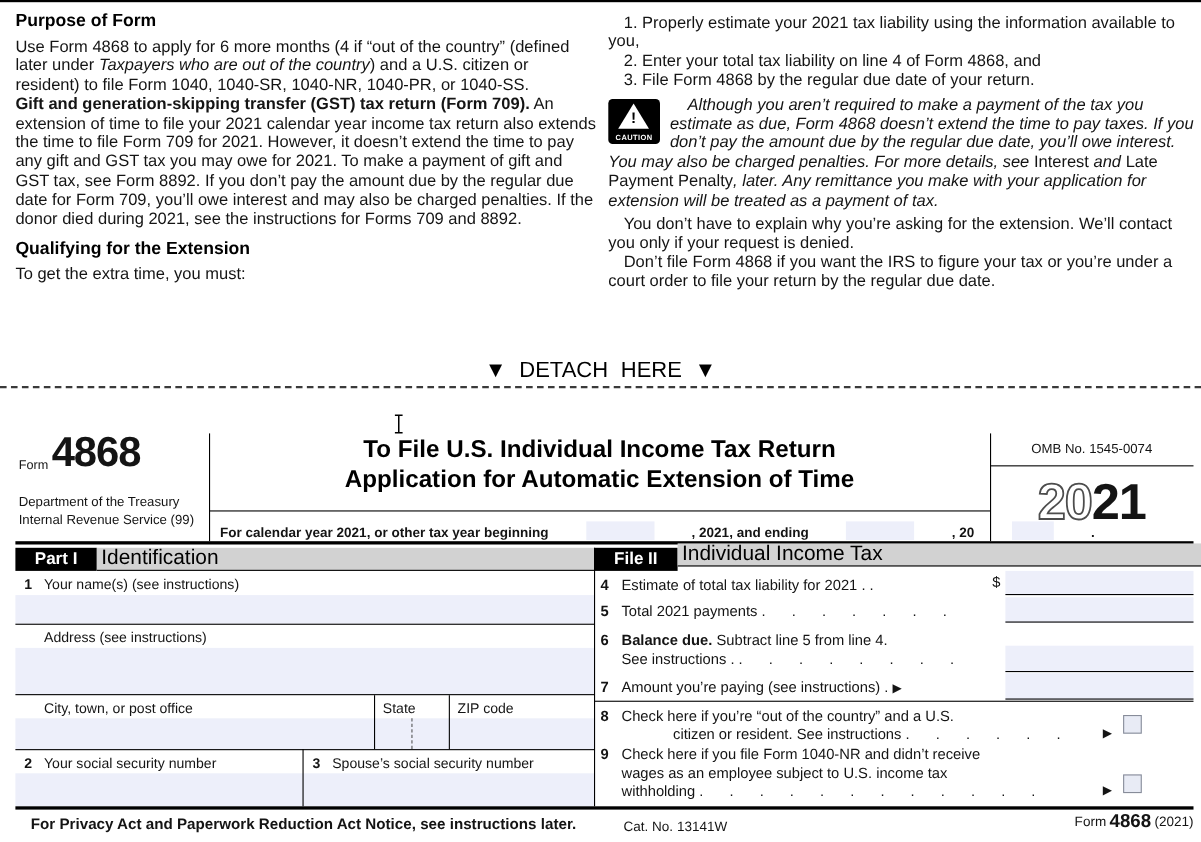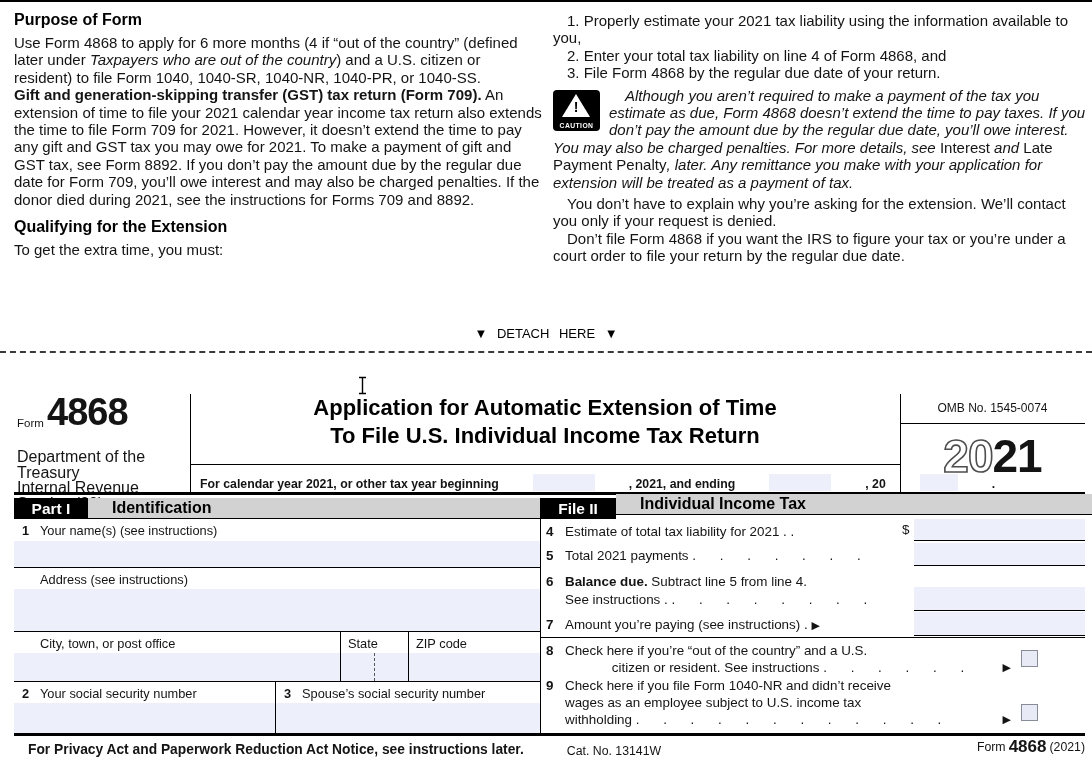--- a/index.html
+++ b/index.html
@@ -21,43 +21,43 @@
   .caution-icon{float:left;width:47px;height:41px;background:#000;border-radius:4px;
                 position:relative;margin:3px 9px 2px 0;}
   .caution-icon .tri{position:absolute;left:9px;top:4px;width:0;height:0;
        border-left:14px solid transparent;border-right:14px solid transparent;
        border-bottom:23px solid #fff;}
   .caution-icon .bang{position:absolute;left:0;top:9px;width:46px;text-align:center;
        font-size:14px;font-weight:bold;color:#000;}
   .caution-icon .cap{position:absolute;left:0;bottom:2px;width:47px;text-align:center;
        color:#fff;font-size:6.8px;font-weight:bold;letter-spacing:.4px;}
   
-  .detach{left:0;top:326px;width:1092px;text-align:center;font-size:13px;
+  .detach{left:0;top:326px;width:1092px;text-align:center;font-size:20px;
           word-spacing:6px;color:#000;}
   .dash-rule{left:0;top:351px;width:1092px;border-top:2px dashed #3a3a3a;height:0;}
   
   .form{left:14px;top:388px;width:1071px;height:372px;font-size:13.4px;}
   .hline{background:#000;height:1px;}
   .vline{background:#000;width:1px;}
   .thick{background:#000;height:2.5px;}
   .field{background:#edeffa;}
   .fld-money{background:#edeffa;border-bottom:1.2px solid #000;}
   .form-word{font-size:11.5px;}
   .form-num{font-size:38px;font-weight:bold;letter-spacing:-1px;line-height:40px;}
-  .dept{font-size:16px;line-height:15.5px;}
+  .dept{font-size:12px;line-height:15.5px;}
   .title{width:710px;text-align:center;font-size:22px;font-weight:bold;line-height:28px;color:#000;}
   .cal-row{display:flex;align-items:flex-end;font-size:12.3px;font-weight:bold;}
   .cal-row .fld{height:17px;background:#edeffa;margin:0 4px;}
   .omb{width:185px;text-align:center;font-size:12px;}
   .year{width:185px;text-align:center;font-size:46px;font-weight:bold;line-height:40px;letter-spacing:-1px;}
   .yr-outline{color:#fff;-webkit-text-stroke:1.6px #4d4d4d;}
   .bar-black{background:#000;color:#fff;font-weight:bold;font-size:15.5px;
              display:flex;align-items:center;justify-content:center;}
-  .bar-gray{background:#d2d2d2;color:#000;font-weight:bold;font-size:16px;
-            display:flex;align-items:center;padding-left:24px;box-sizing:border-box;
+  .bar-gray{background:#d2d2d2;color:#000;font-weight:normal;font-size:19px;
+            display:flex;align-items:center;padding-left:4px;box-sizing:border-box;
             border-bottom:1.5px solid #000;}
   .lbl{font-size:12.8px;}
   .no{font-weight:bold;}
   .p1no{display:inline-block;width:18px;font-weight:bold;}
   .p2row{font-size:13.4px;line-height:17px;}
   .p2row .no{display:inline-block;width:19px;}
   .dots{word-spacing:20px;}
   .dots-wide{word-spacing:36px;}
   .arrow{font-size:11px;}
   .arrow-abs{position:absolute;right:0;top:0;font-size:11px;}
@@ -108,22 +108,22 @@
 
   <span class="abs form-word" style="left:3px;top:29px;">Form</span>
   <span class="abs form-num" style="left:33px;top:4px;">4868</span>
   <div class="abs dept" style="left:3px;top:61px;width:174px;">
     <div>Department of the Treasury</div>
     <div>Internal Revenue Service (99)</div>
   </div>
   <div class="abs vline" style="left:176px;top:6px;height:98px;"></div>
 
   <div class="abs title" style="left:176px;top:6px;">
+    <div>To File U.S. Individual Income Tax Return</div>
     <div>Application for Automatic Extension of Time</div>
-    <div>To File U.S. Individual Income Tax Return</div>
   </div>
   <div class="abs hline" style="left:176px;top:76px;width:710px;"></div>
 
   <div class="abs cal-row" style="left:186px;top:79px;height:24px;gap:30px;">
     <span>For calendar year 2021, or other tax year beginning</span>
     <span class="fld" style="width:62px;"></span>
     <span>, 2021, and ending</span>
     <span class="fld" style="width:62px;"></span>
     <span>, 20</span>
     <span class="fld" style="width:38px;"></span>

